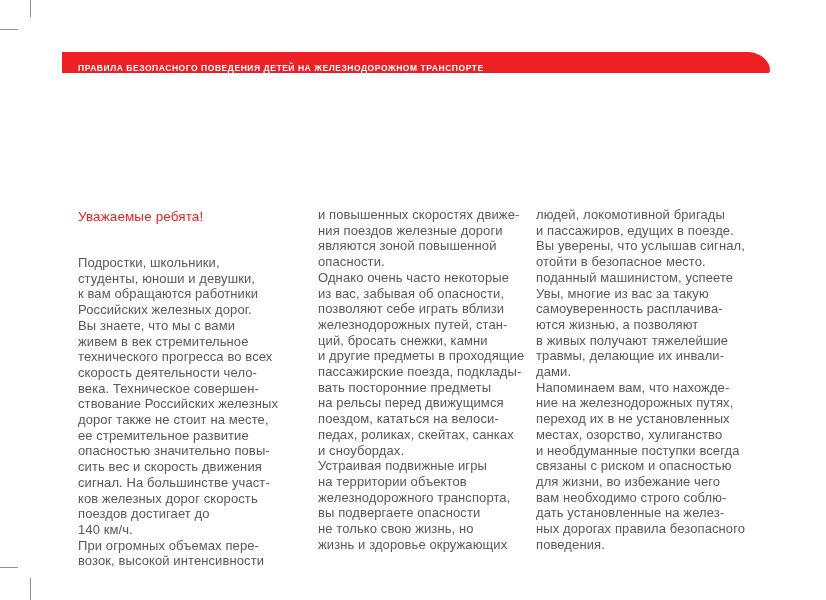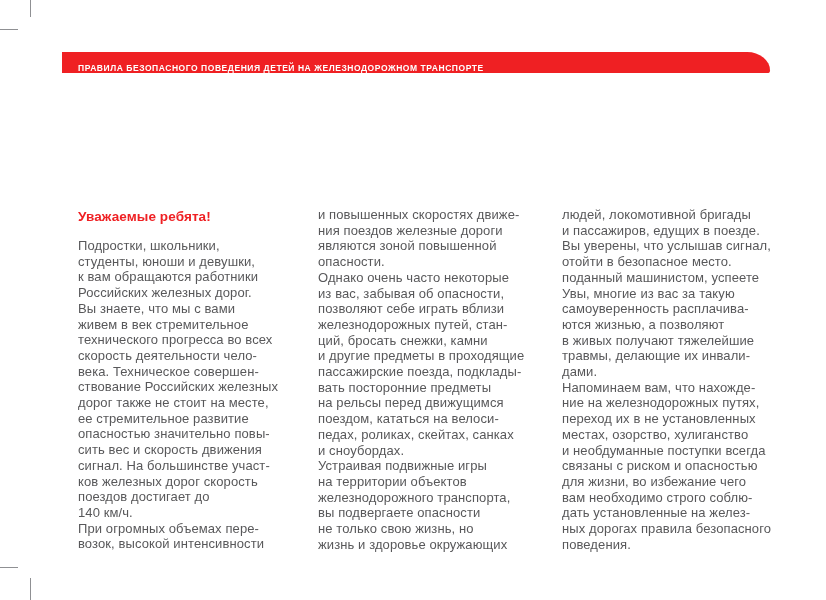--- a/index.html
+++ b/index.html
@@ -40,27 +40,27 @@
   .col {
     position: absolute;
     width: 234px;
     color: #58585a;
     font-size: 13px;
     line-height: 15.7px;
     letter-spacing: 0.1px;
   }
   .col-1 { left: 78px;  top: 209px; }
   .col-2 { left: 318px; top: 207px; }
-  .col-3 { left: 562px; top: 207px; }
+  .col-3 { left: 536px; top: 207px; }
   .col-heading {
     color: #ef2023;
-    font-weight: bold;
+    font-weight: normal;
     font-size: 13.5px;
     line-height: 16px;
-    margin-bottom: 13px;
+    margin-bottom: 30px;
     white-space: nowrap;
   }
   .line { white-space: nowrap; }
 </style>
 </head>
 <body>
 
 <div class="page">
 
   <div class="crop crop-tl-v"></div>

